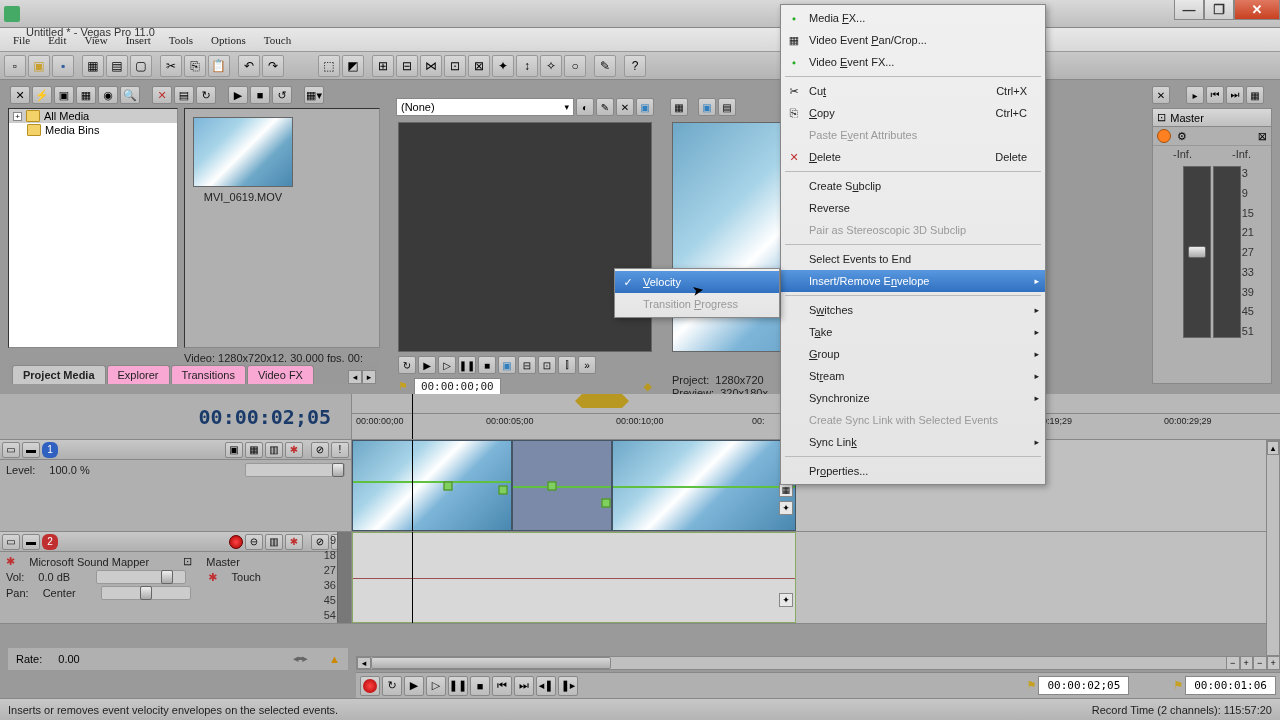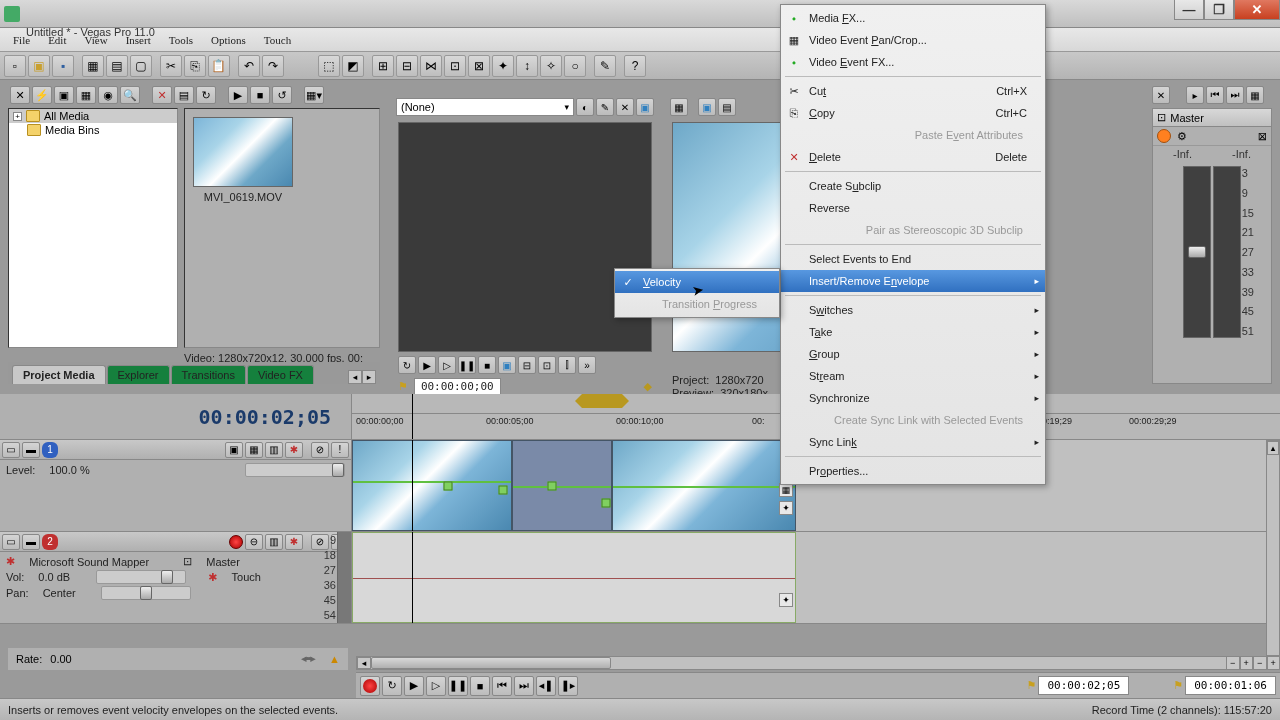--- a/index.html
+++ b/index.html
@@ -33,21 +33,21 @@
 .pm-tree .row { display:flex; align-items:center; padding:1px 4px; gap:4px; }
 .pm-tree .row.sel { background:#ccc; }
 .foldericon { width:14px; height:12px; background:#f4d26a; border:1px solid #b89020; border-radius:1px; }
 .plus { width:9px; height:9px; border:1px solid #888; font-size:8px; line-height:7px; text-align:center; background:#fff; }
 .pm-content { position:absolute; left:176px; top:24px; right:0; height:240px; background:#b0b0b0; border:1px inset #888; display:flex; align-items:flex-start; padding:8px; gap:8px; flex-wrap:wrap; }
 .thumb { width:100px; }
 .thumb-img { width:100px; height:70px; background:linear-gradient(135deg,#7db5d8 0%,#a8d4e8 30%,#fff 50%,#6ea8c8 70%,#4a88b0 100%); border:1px solid #666; }
 .thumb-name { text-align:center; margin-top:4px; color:#222; }
 .pm-info { position:absolute; left:176px; top:268px; right:0; font-size:10px; color:#222; line-height:12px; }
 .pm-tabs { position:absolute; left:0; bottom:0; right:0; height:22px; display:flex; align-items:flex-end; gap:1px; background:#999; padding:0 4px; }
-.tab { padding:3px 10px; background:#15803d; border:1px solid #888; border-bottom:none; border-radius:3px 3px 0 0; color:#222; }
+.tab { padding:3px 10px; background:#f9a8d4; border:1px solid #888; border-bottom:none; border-radius:3px 3px 0 0; color:#222; }
 .tab.active { background:#c8c8c8; font-weight:bold; }
 .tabnav { display:flex; margin-left:auto; }
 .tabnav span { width:14px; height:14px; border:1px solid #888; background:#c8c8c8; text-align:center; line-height:12px; font-size:9px; }
 
 
 .preview { position:absolute; top:16px; width:262px; height:300px; background:#9a9a9a; }
 .pv1 { left:394px; }
 .pv2 { left:668px; }
 .pv-tb { height:22px; display:flex; align-items:center; gap:2px; padding:0 2px; }
 .pv-tb .sel { flex:1; height:18px; background:#fff; border:1px solid #888; padding:0 4px; font-size:10px; display:flex; align-items:center; justify-content:space-between; }
@@ -106,21 +106,21 @@
 .clip-env { position:absolute; left:0; right:0; height:0; border-top:2px solid #60c040; }
 .envpt { position:absolute; width:9px; height:9px; background:#80d060; border:1px solid #408020; transform:translate(-50%,-50%); }
 .clip.aud { background:#d8d8d8; border:1px solid #8a6; }
 .clip.aud .wf { position:absolute; left:0; right:0; top:50%; height:0; border-top:1px solid #a05050; }
 .clip .handle { position:absolute; right:2px; width:14px; height:14px; background:#e8e8e8; border:1px solid #888; font-size:9px; text-align:center; line-height:12px; }
 .playhead { position:absolute; top:0; bottom:0; width:0; border-left:1px solid #000; }
 
 .tl-audio-meter { position:absolute; right:0; top:0; width:14px; bottom:0; background:#787878; border-left:1px solid #666; }
 .tl-audio-meter .scale { position:absolute; left:-18px; top:0; bottom:0; width:16px; font-size:8px; color:#333; display:flex; flex-direction:column; justify-content:space-between; padding:2px 0; text-align:right; }
 
-.tl-rate { position:absolute; left:8px; bottom:28px; width:340px; height:22px; display:flex; align-items:center; gap:8px; background:#b0b0b0; padding:0 8px; }
+.tl-rate { position:absolute; left:8px; bottom:28px; width:340px; height:22px; display:flex; align-items:center; gap:16px; background:#b0b0b0; padding:0 8px; }
 .scrub { width:20px; height:14px; display:inline-block; color:#666; letter-spacing:-2px; }
 
 .tl-scroll { position:absolute; left:356px; right:16px; bottom:28px; height:14px; background:#c0c0c0; border:1px solid #888; display:flex; align-items:center; }
 .tl-scroll .sthumb { position:absolute; left:14px; width:240px; height:12px; background:linear-gradient(#d8d8d8,#b0b0b0); border:1px solid #888; border-radius:2px; }
 .tl-scroll .arr { width:14px; height:12px; background:#c8c8c8; border:1px solid #888; text-align:center; line-height:10px; font-size:9px; }
 .tl-scroll .arr.r { position:absolute; right:0; }
 
 .tl-zoom { position:absolute; right:0; bottom:28px; width:54px; height:14px; display:flex; }
 .tl-zoom .zbtn { width:14px; height:14px; background:#c8c8c8; border:1px solid #888; text-align:center; line-height:12px; font-size:9px; }
 .tl-vscroll { position:absolute; right:0; top:46px; bottom:42px; width:14px; background:#c0c0c0; border:1px solid #888; }
@@ -133,21 +133,21 @@
 .transport .spacer { flex:1; }
 
 
 .status { position:absolute; left:0; right:0; bottom:0; height:22px; background:linear-gradient(#c8c8c8,#b4b4b4); display:flex; align-items:center; padding:0 8px; border-top:1px solid #888; font-size:11px; color:#222; }
 .status .spacer { flex:1; }
 
 
 .ctx { position:absolute; background:linear-gradient(#f0f0f0,#e4e4e4); border:1px solid #888; box-shadow:2px 2px 6px rgba(0,0,0,.3); z-index:100; padding:2px 0; }
 .ctx.main { left:780px; top:4px; width:266px; }
 .ctx-row { height:22px; display:flex; align-items:center; padding:0 22px 0 28px; position:relative; color:#222; }
-.ctx-row.dis { color:#999;justify-content:flex-end; }
+.ctx-row.dis { color:#999; }
 .ctx-row.sel { background:linear-gradient(#5898e0,#3070c0); color:#fff; }
 .ctx-row .ico { position:absolute; left:5px; width:16px; height:16px; display:flex; align-items:center; justify-content:center; font-size:11px; }
 .ctx-row .arrow { position:absolute; right:6px; font-size:9px; }
 .ctx-row .short { position:absolute; right:18px; font-size:11px; }
 .ctx-sep { height:1px; background:#bbb; margin:3px 4px; }
 .ctx u { text-decoration:underline; }
 .ctx.sub { left:614px; top:268px; width:166px; }
 
 .cursor { position:absolute; left:692px; top:282px; font-size:14px; z-index:200; pointer-events:none; transform:rotate(-10deg);}
 </style>
@@ -361,21 +361,21 @@
         <span class="bigtime">00:00:02;05</span>
       </div>
     <div class="ruler">
       <div class="inout"></div>
       <div class="ruler-marks">
         <span class="rmark" style="left:4px">00:00:00;00</span>
         <span class="rmark" style="left:134px">00:00:05;00</span>
         <span class="rmark" style="left:264px">00:00:10;00</span>
         <span class="rmark" style="left:400px">00:</span>
         <span class="rmark" style="left:690px">0:19;29</span>
-        <span class="rmark" style="left:777px">00:00:29;29</span>
+        <span class="rmark" style="left:812px">00:00:29;29</span>
       </div>
       <div class="playhead" style="left:60px"></div>
     </div>
   </div>
 
   <div class="track">
     <div class="track-hdr">
       <div class="thdr-top">
         <div class="nbtn">▭</div>
         <div class="nbtn">▬</div>

